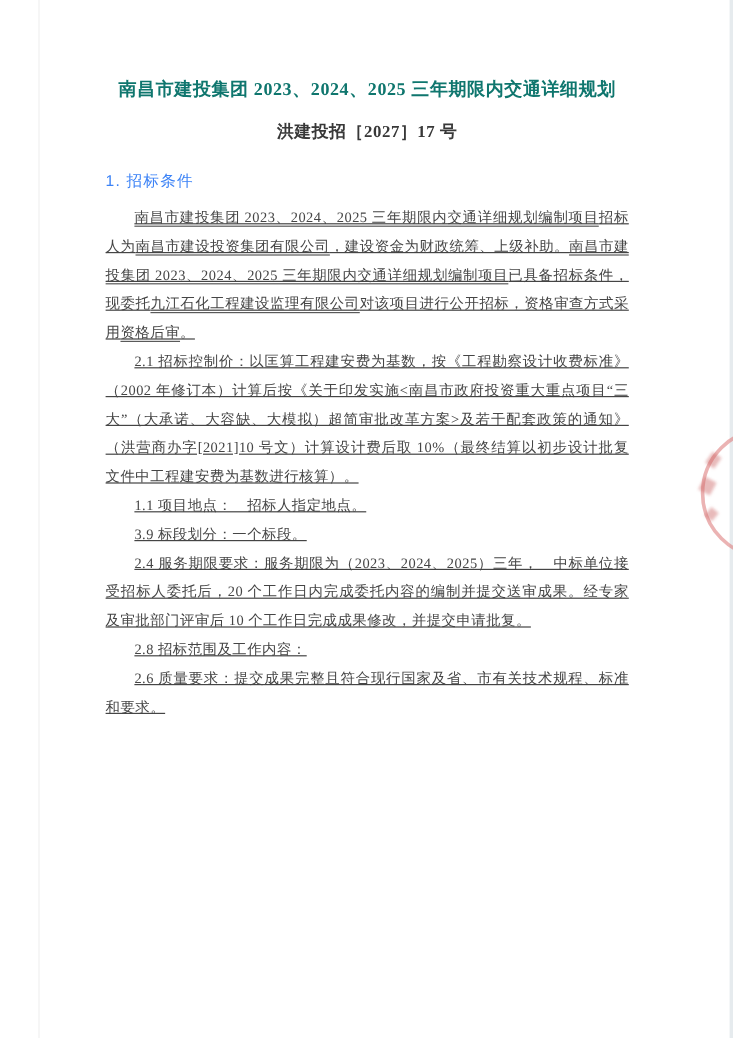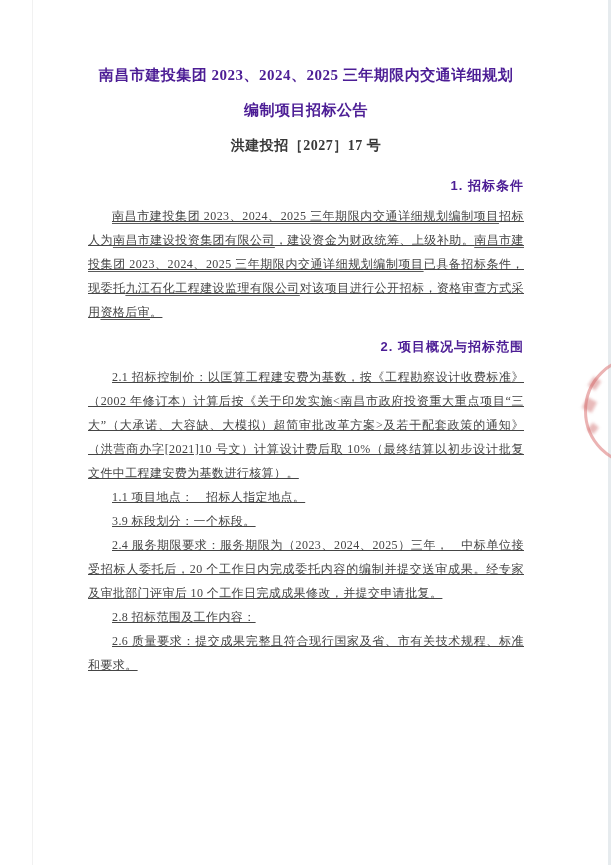--- a/index.html
+++ b/index.html
@@ -21,35 +21,35 @@
   .edge-right {
     position: absolute; right: 0; top: 0; bottom: 0;
     width: 3px; background: #e6ebee;
   }
   .doc {
     position: absolute; left: 88px; top: 58px; width: 436px;
     color: #424242;
   }
   .title-line {
     font-size: 15px; font-weight: bold; text-align: center;
-    line-height: 35px; color: #4c1d95; letter-spacing: 0.5px;
+    line-height: 35px; color: #0f766e; letter-spacing: 0.5px;
   }
   .doc-number {
     font-size: 14px; font-weight: bold; text-align: center;
     line-height: 35px; color: #383838; letter-spacing: 0.5px;
   }
   .body-text {
     font-size: 12px; line-height: 24px; letter-spacing: 0.4px;
     text-align: justify; color: #454545;
   }
   .sec-heading {
     font-family: "Liberation Sans", "DejaVu Sans", sans-serif;
-    font-weight: bold; font-size: 13px; line-height: 18px;
-    margin: 14px 0 9px 0; color: #4c1d95; letter-spacing: 1px;
-    text-align: right; text-indent: 0;
+    font-weight: normal; font-size: 13px; line-height: 18px;
+    margin: 14px 0 9px 0; color: #3b82f6; letter-spacing: 1px;
+    text-align: left; text-indent: 0;
   }
   .para { margin: 0; text-indent: 2em; text-decoration: underline; }
   .u {
     text-decoration: underline;
     text-underline-offset: 3px;
     text-decoration-thickness: 1px;
     text-decoration-color: #5a5a5a;
   }
   .stamp-arc {
     position: absolute; left: 584px; top: 356px;
@@ -71,27 +71,25 @@
 </head>
 <body>
 
 <div class="page">
   <div class="edge-left"></div>
   <div class="edge-right"></div>
 
   <div class="doc">
     <div>
       <div class="title-line">南昌市建投集团 2023、2024、2025 三年期限内交通详细规划</div>
-      <div class="title-line">编制项目招标公告</div>
       <div class="doc-number">洪建投招［2027］17 号</div>
     </div>
     <div class="body-text" id="doc-sections">
         <div class="sec-heading">1. 招标条件</div>
         <p class="para"><span class="u">南昌市建投集团 2023、2024、2025 三年期限内交通详细规划编制项目</span><span>招标人为</span><span class="u">南昌市建设投资集团有限公司</span><span>，建设资金为财政统筹、上级补助。</span><span class="u">南昌市建投集团 2023、2024、2025 三年期限内交通详细规划编制项目</span><span>已具备招标条件，现委托</span><span class="u">九江石化工程建设监理有限公司</span><span>对该项目进行公开招标，资格审查方式采用</span><span class="u">资格后审</span><span>。</span></p>
-        <div class="sec-heading">2. 项目概况与招标范围</div>
         <p class="para"><span>2.1 招标控制价：以匡算工程建安费为基数，按《工程勘察设计收费标准》（2002 年修订本）计算后按《关于印发实施&lt;南昌市政府投资重大重点项目“三大”（大承诺、大容缺、大模拟）超简审批改革方案&gt;及若干配套政策的通知》（洪营商办字[2021]10 号文）计算设计费后取 10%（最终结算以初步设计批复文件中工程建安费为基数进行核算）。</span></p>
         <p class="para"><span>1.1 项目地点：　招标人指定地点。</span></p>
         <p class="para"><span>3.9 标段划分：一个标段。</span></p>
         <p class="para"><span>2.4 服务期限要求：服务期限为（2023、2024、2025）三年，　中标单位接受招标人委托后，20 个工作日内完成委托内容的编制并提交送审成果。经专家及审批部门评审后 10 个工作日完成成果修改，并提交申请批复。</span></p>
         <p class="para"><span>2.8 招标范围及工作内容：</span></p>
         <p class="para"><span>2.6 质量要求：提交成果完整且符合现行国家及省、市有关技术规程、标准和要求。</span></p>
       </div>
   </div>
 
   <div class="stamp-arc"></div>

